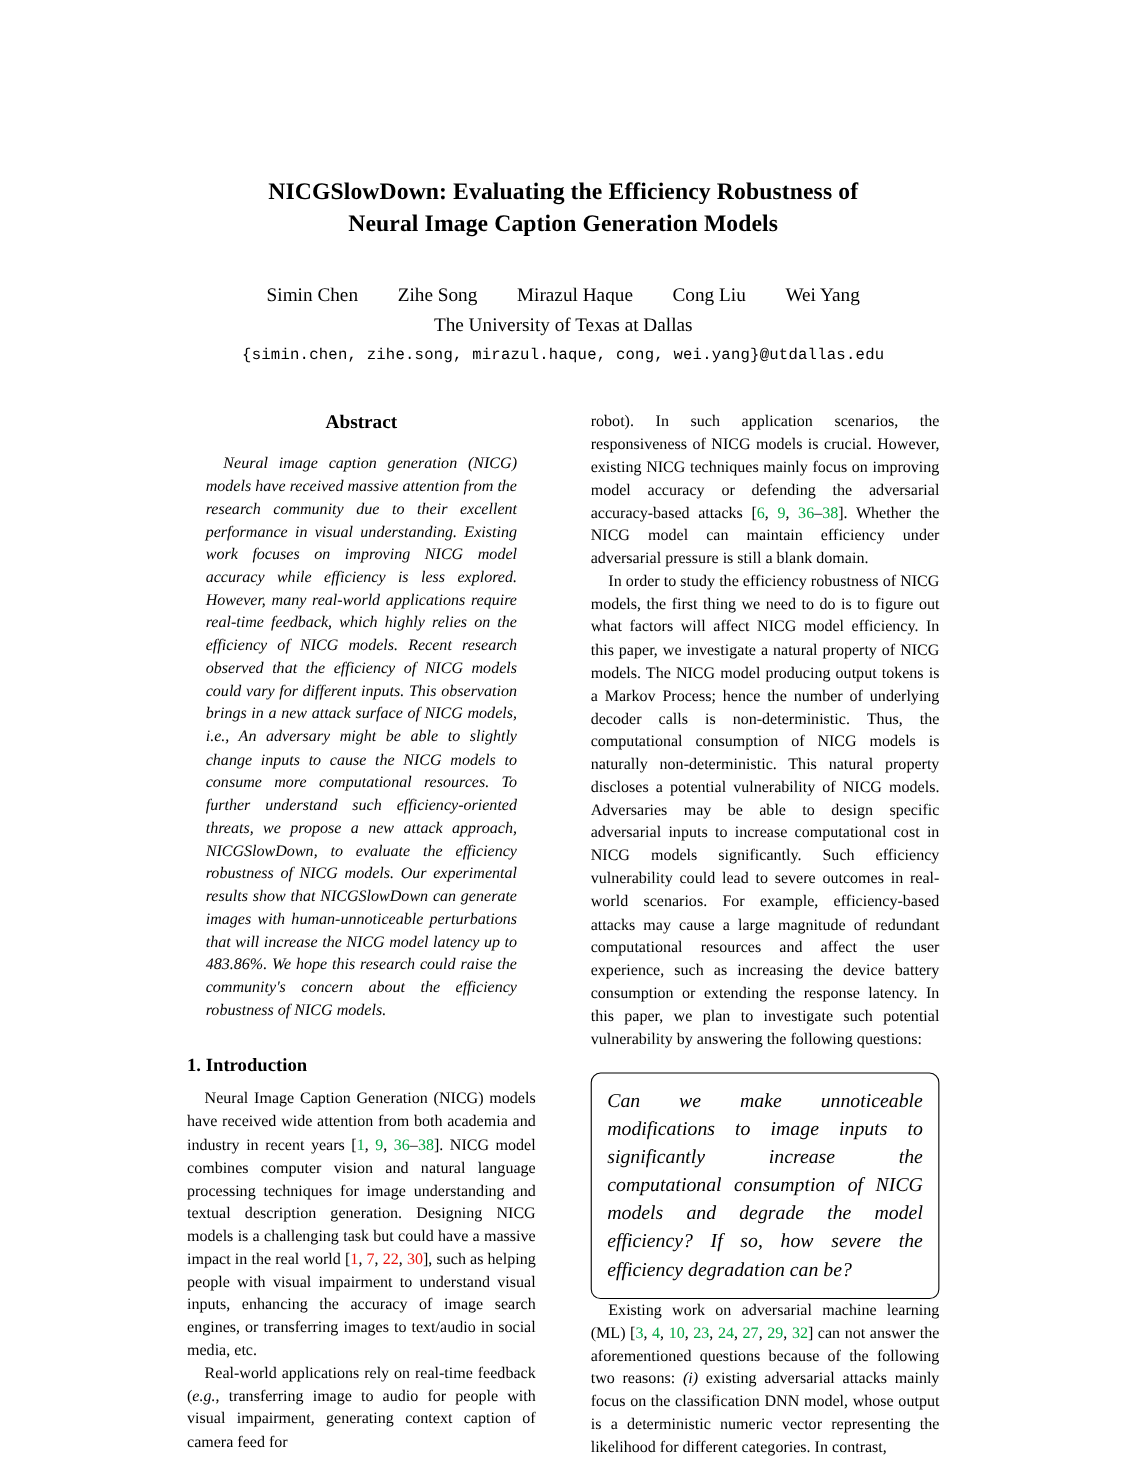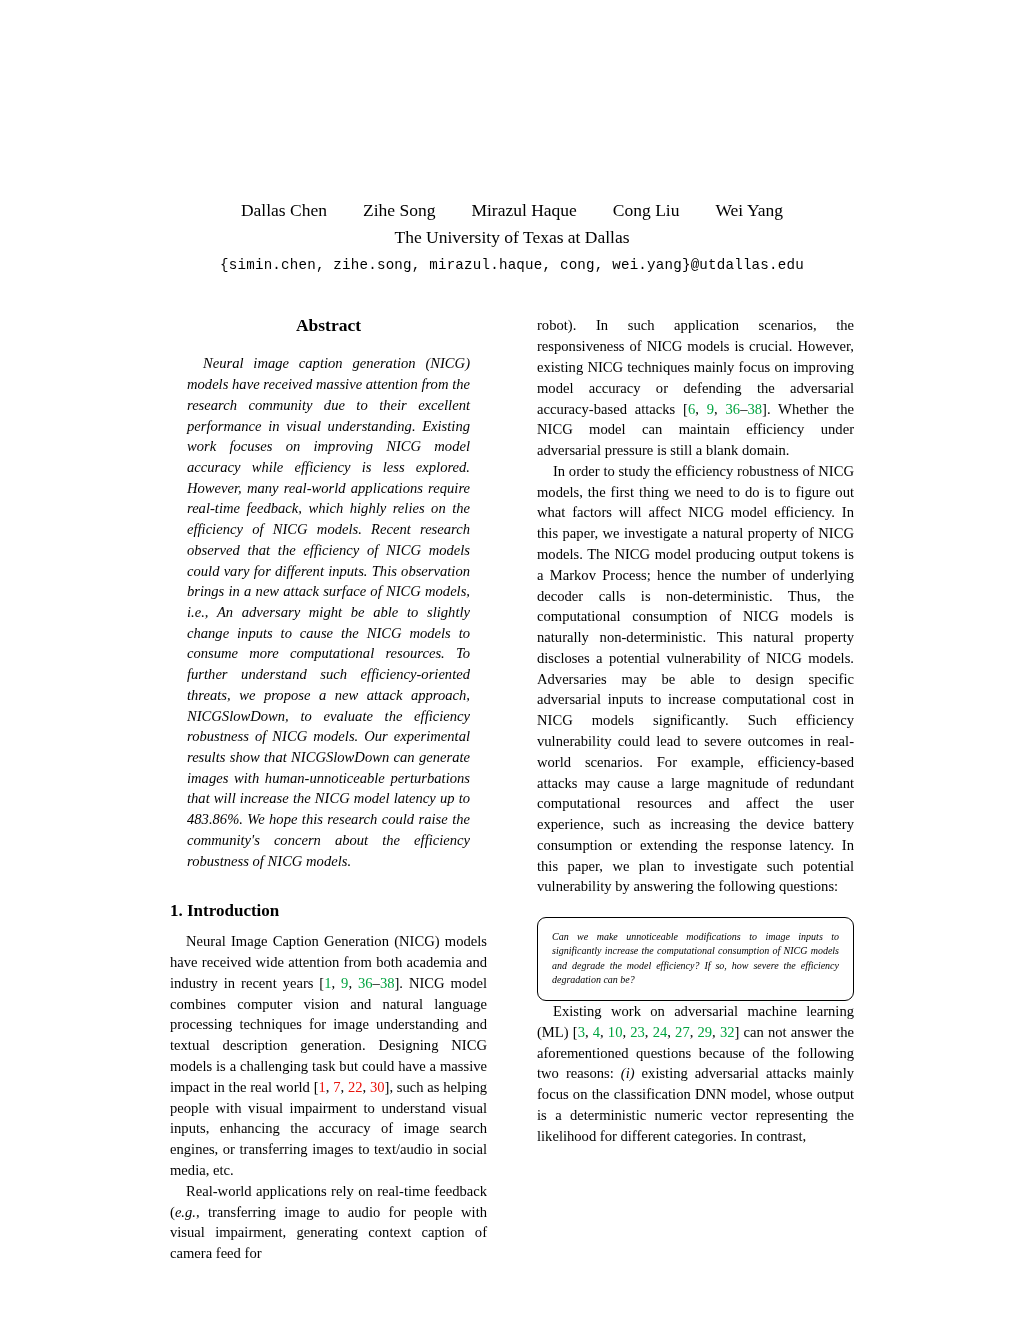--- a/index.html
+++ b/index.html
@@ -112,36 +112,40 @@
   }
   .it { font-style: italic; }
 
   
   .qbox {
     margin-top: 20px;
     border: 1.2px solid #000;
     border-radius: 9px;
     padding: 12px 14px 13px 14px;
     font-style: italic;
-    font-size: 10px;
+    font-size: 18px;
     line-height: 1.42;
     text-align: justify;
   }
   .qbox p { margin: 0; }
   .gap-after-box { margin-top: 18px; }
 </style>
 </head>
 <body>
 
 <div class="page">
   <div class="content">
 
+    <div class="title">
+      <div>NICGSlowDown: Evaluating the Efficiency Robustness of</div>
+      <div>Neural Image Caption Generation Models</div>
+    </div>
 
     <div class="authors">
-      <span class="author">Dallas Chen</span>
+      <span class="author">Simin Chen</span>
       <span class="author">Zihe Song</span>
       <span class="author">Mirazul Haque</span>
       <span class="author">Cong Liu</span>
       <span class="author">Wei Yang</span>
     </div>
 
     <div class="affil">
       <div>The University of Texas at Dallas</div>
     </div>
 

